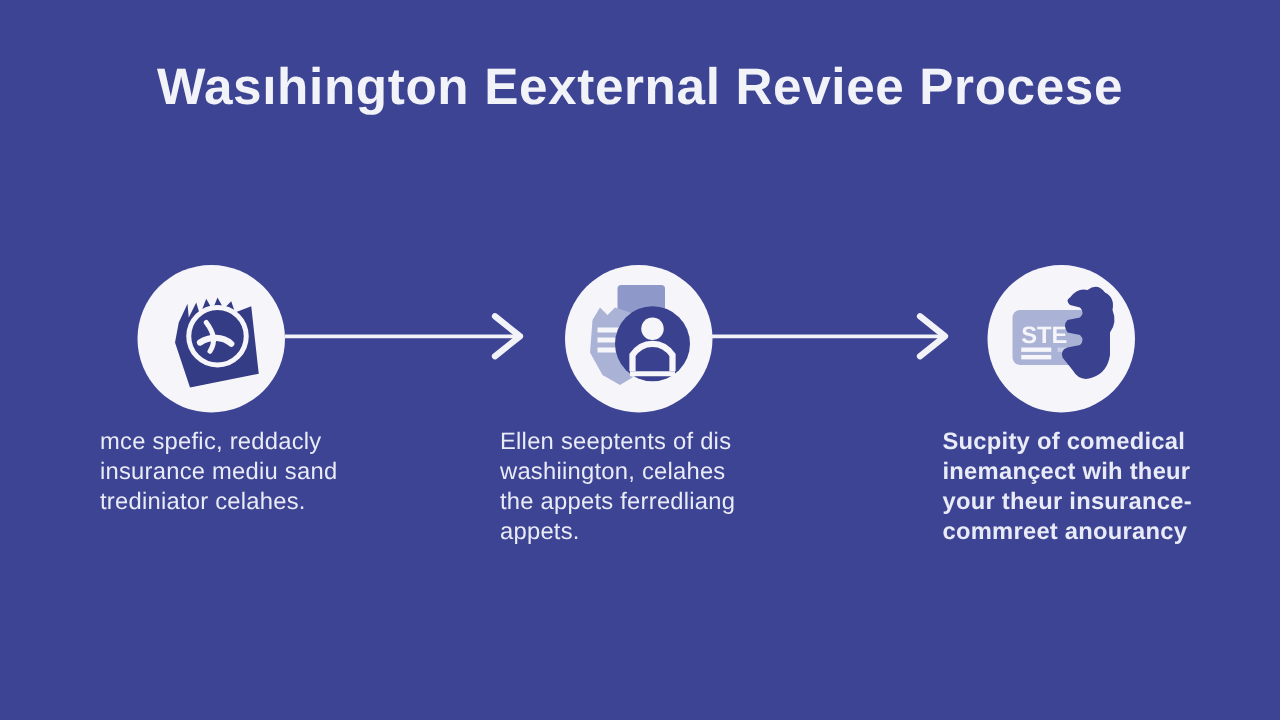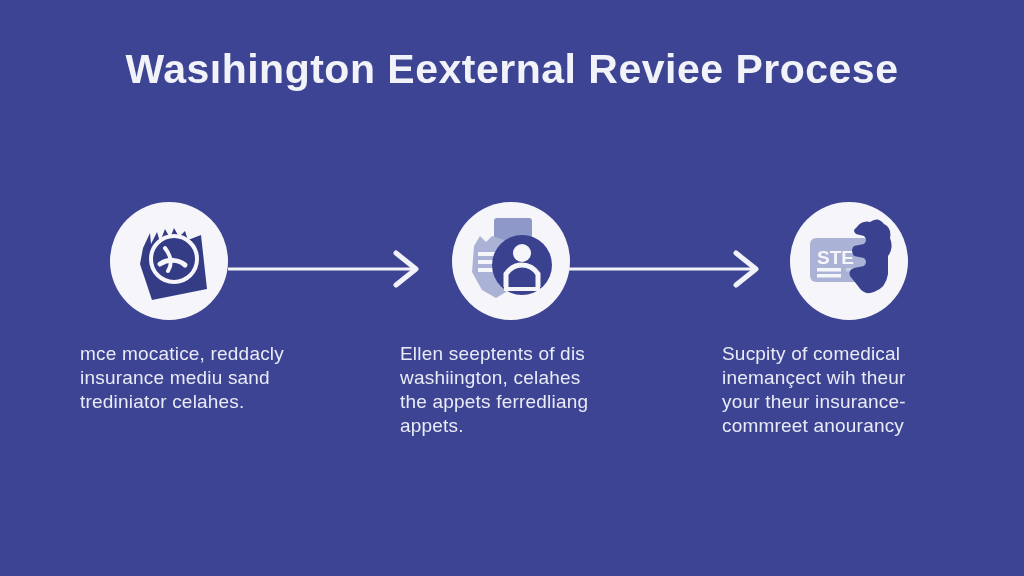--- a/index.html
+++ b/index.html
@@ -17,21 +17,21 @@
     left: 0;
     width: 1024px;
     text-align: center;
     color: #f2f3f9;
     font-size: 41px;
     font-weight: bold;
     letter-spacing: 0.5px;
   }
   .step-circle {
     position: absolute;
-    top: 202px;
+    top: 212px;
     width: 118px;
     height: 118px;
     border-radius: 50%;
     background: #f6f6fa;
   }
   .step-circle svg { display: block; width: 118px; height: 118px; }
   .circle-1 { left: 110px; }
   .circle-2 { left: 452px; }
   .circle-3 { left: 790px; }
   .arrow {
@@ -45,21 +45,21 @@
     position: absolute;
     top: 342px;
     width: 210px;
     color: #e9ebf6;
     font-size: 19px;
     line-height: 24px;
     letter-spacing: 0.2px;
   }
   .block-1 { left: 80px; }
   .block-2 { left: 400px; }
-  .block-3 { left: 722px; }
+  .block-3 { left: 754px; font-weight: bold; }
 </style>
 </head>
 <body>
 
 <div class="canvas">
 
   <div class="title">Wasıhington Eexternal Reviee Procese</div>
 
   <div class="step-circle circle-1">
     <svg viewBox="0 0 118 118">
@@ -99,21 +99,21 @@
       <rect x="20" y="36" width="60" height="44" rx="6" fill="#aab3d6"></rect>
       <text x="27" y="62" font-family="Liberation Sans, sans-serif" font-size="19" font-weight="bold" fill="#f6f6fa">STE</text>
       <rect x="27" y="66" width="24" height="3.5" fill="#f6f6fa"></rect>
       <rect x="27" y="72" width="24" height="3.5" fill="#f6f6fa"></rect>
       <rect x="56" y="66" width="18" height="3.5" fill="#c9cfe6"></rect>
       <path fill="#3a418f" d="M66,26 Q72,18 80,20 Q88,14 94,22 Q102,26 100,36 Q104,46 98,54 L98,72 Q96,86 84,90 Q74,94 68,84 L60,74 Q58,68 64,66 L74,64 Q78,60 74,56 L64,54 Q60,48 64,44 L74,42 Q78,38 74,34 L66,32 Q62,28 66,26 Z"></path>
     </svg>
   </div>
 
   <div class="text-block block-1">
-    <div>mce mocatice, reddacly</div>
+    <div>mce spefic, reddacly</div>
     <div>insurance mediu sand</div>
     <div>trediniator celahes.</div>
   </div>
 
   <div class="text-block block-2">
     <div>Ellen seeptents of dis</div>
     <div>washiington, celahes</div>
     <div>the appets ferredliang</div>
     <div>appets.</div>
   </div>

